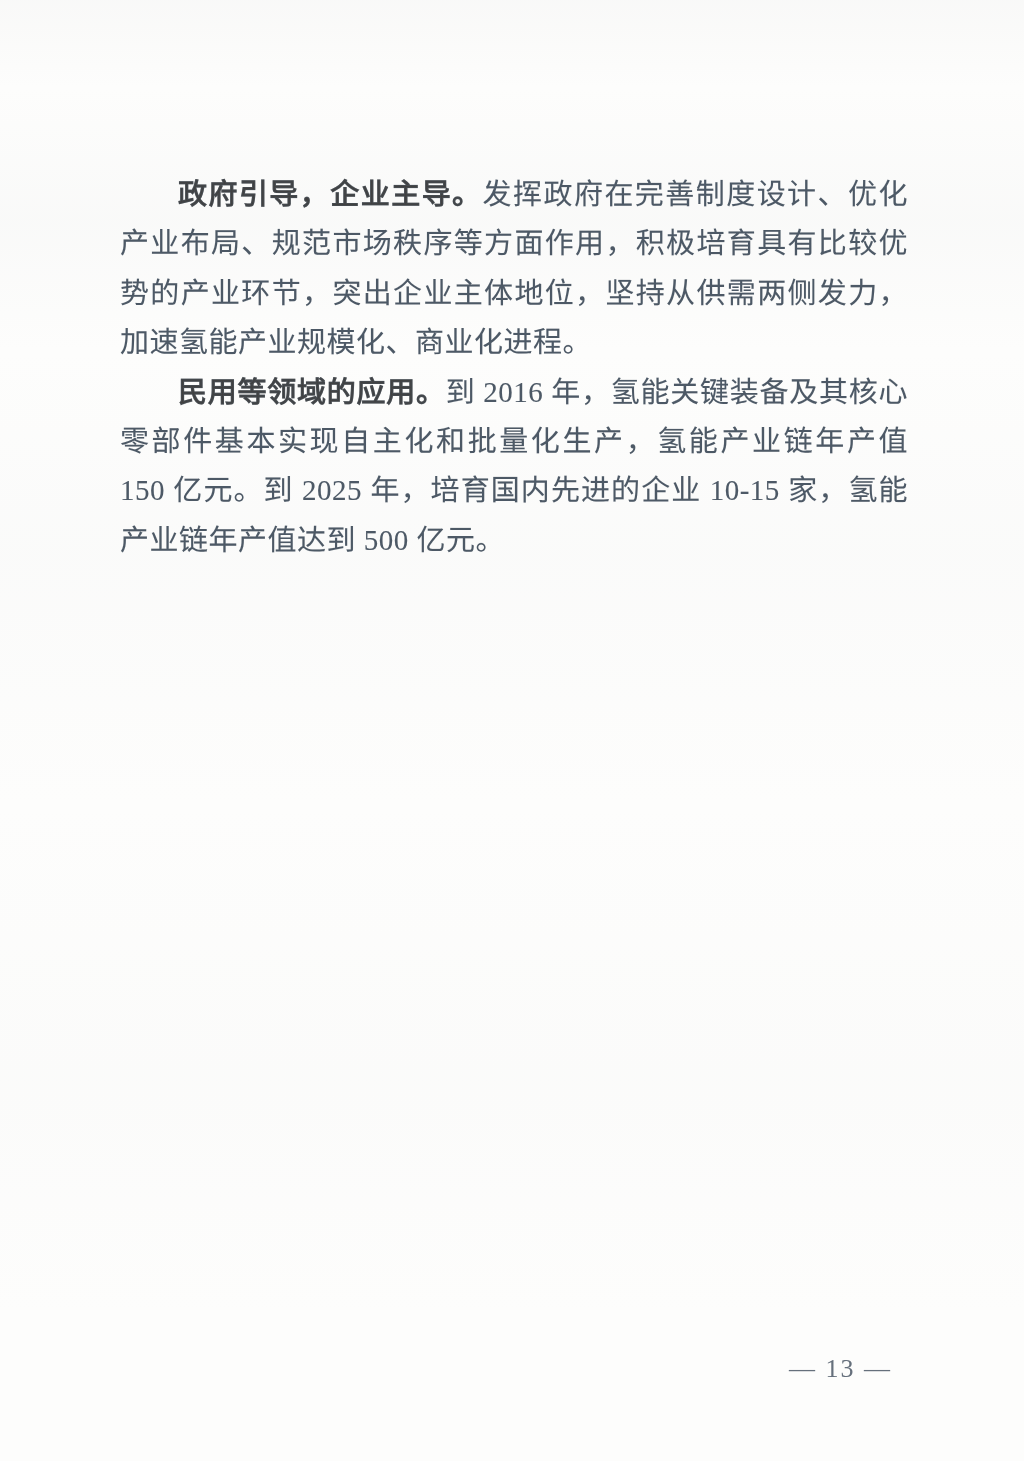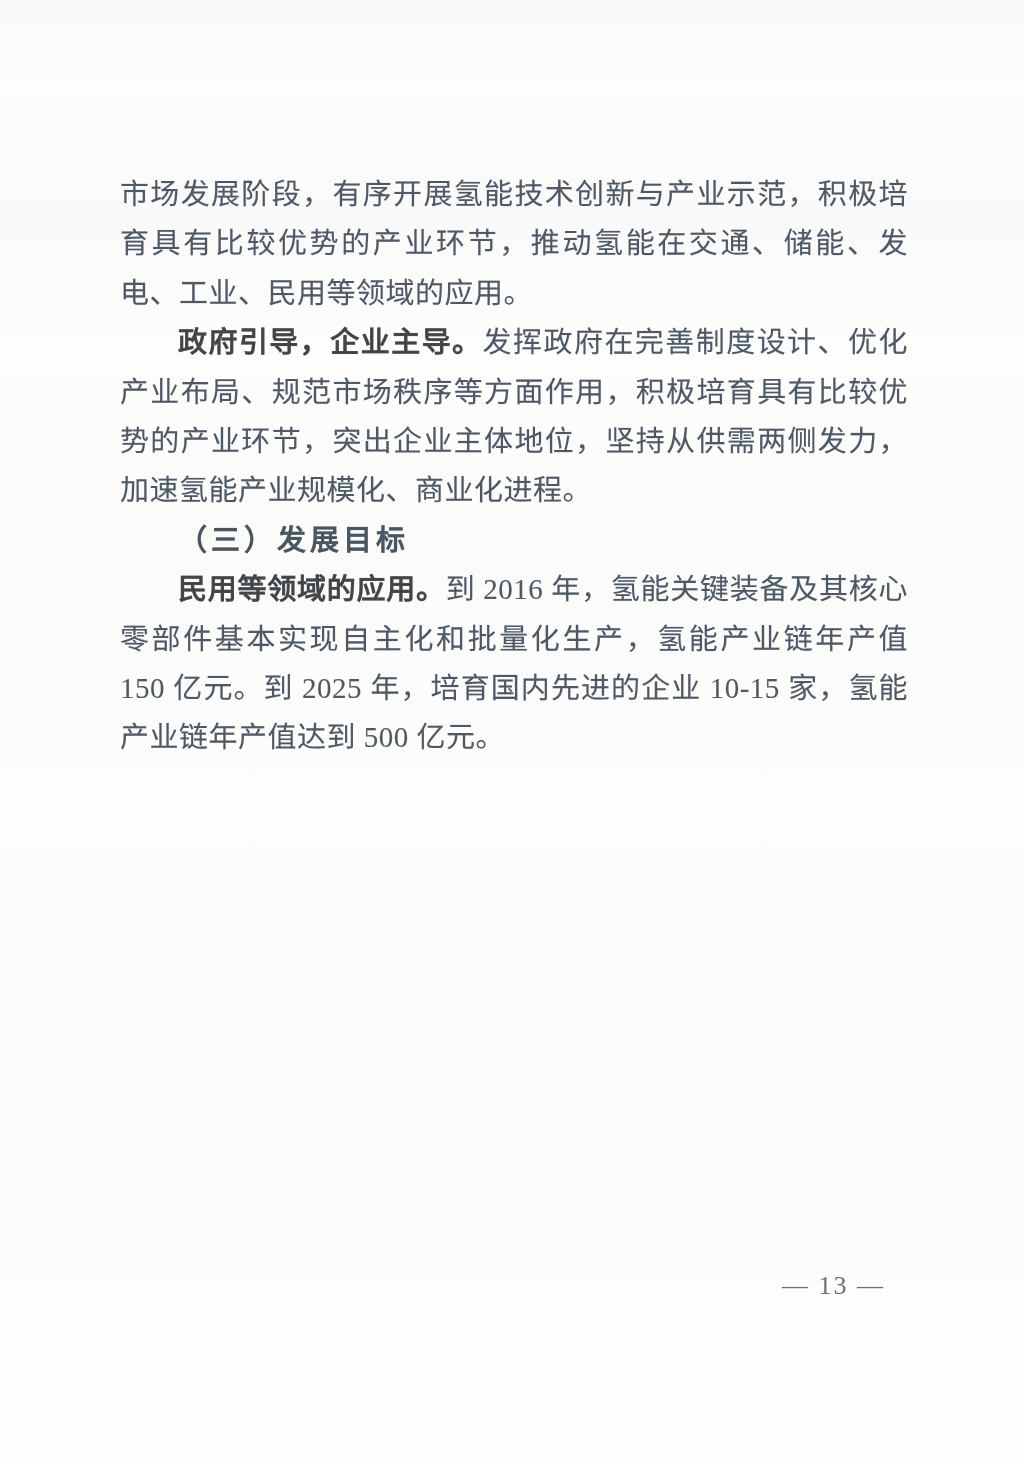--- a/index.html
+++ b/index.html
@@ -55,36 +55,34 @@
     color: #404040;
   }
   .content p.heading {
     text-indent: 2em;
     font-weight: bold;
     letter-spacing: 4px;
     color: #49555f;
   }
   .page-number {
     position: absolute;
-    top: 1269px;
+    top: 1352px;
     left: 782px;
     width: 110px;
     font-size: 26px;
     line-height: 34px;
     color: #66707c;
-    text-align: left;
+    text-align: right;
     letter-spacing: 2px;
     white-space: nowrap;
   }
 </style>
 </head>
 <body>
 
 <div class="page">
   <div class="content">
 
-  <p class="continuation"><span>市场发展阶段，有序开展氢能技术创新与产业示范，积极培育具有比较优势的产业环节，推动氢能在交通、储能、发电、工业、民用等领域的应用。</span></p>
       <p class="indent"><span class="lead">政府引导，企业主导。</span><span>发挥政府在完善制度设计、优化产业布局、规范市场秩序等方面作用，积极培育具有比较优势的产业环节，突出企业主体地位，坚持从供需两侧发力，加速氢能产业规模化、商业化进程。</span></p>
-      <p class="heading"><span>（三）发展目标</span></p>
       <p class="indent"><span class="lead">民用等领域的应用。</span><span>到 2016 年，氢能关键装备及其核心零部件基本实现自主化和批量化生产，氢能产业链年产值 150 亿元。到 2025 年，培育国内先进的企业 10-15 家，氢能产业链年产值达到 500 亿元。</span></p>
     </div>
   <div class="page-number">— 13 —</div>
 </div>
 
 </body></html>

